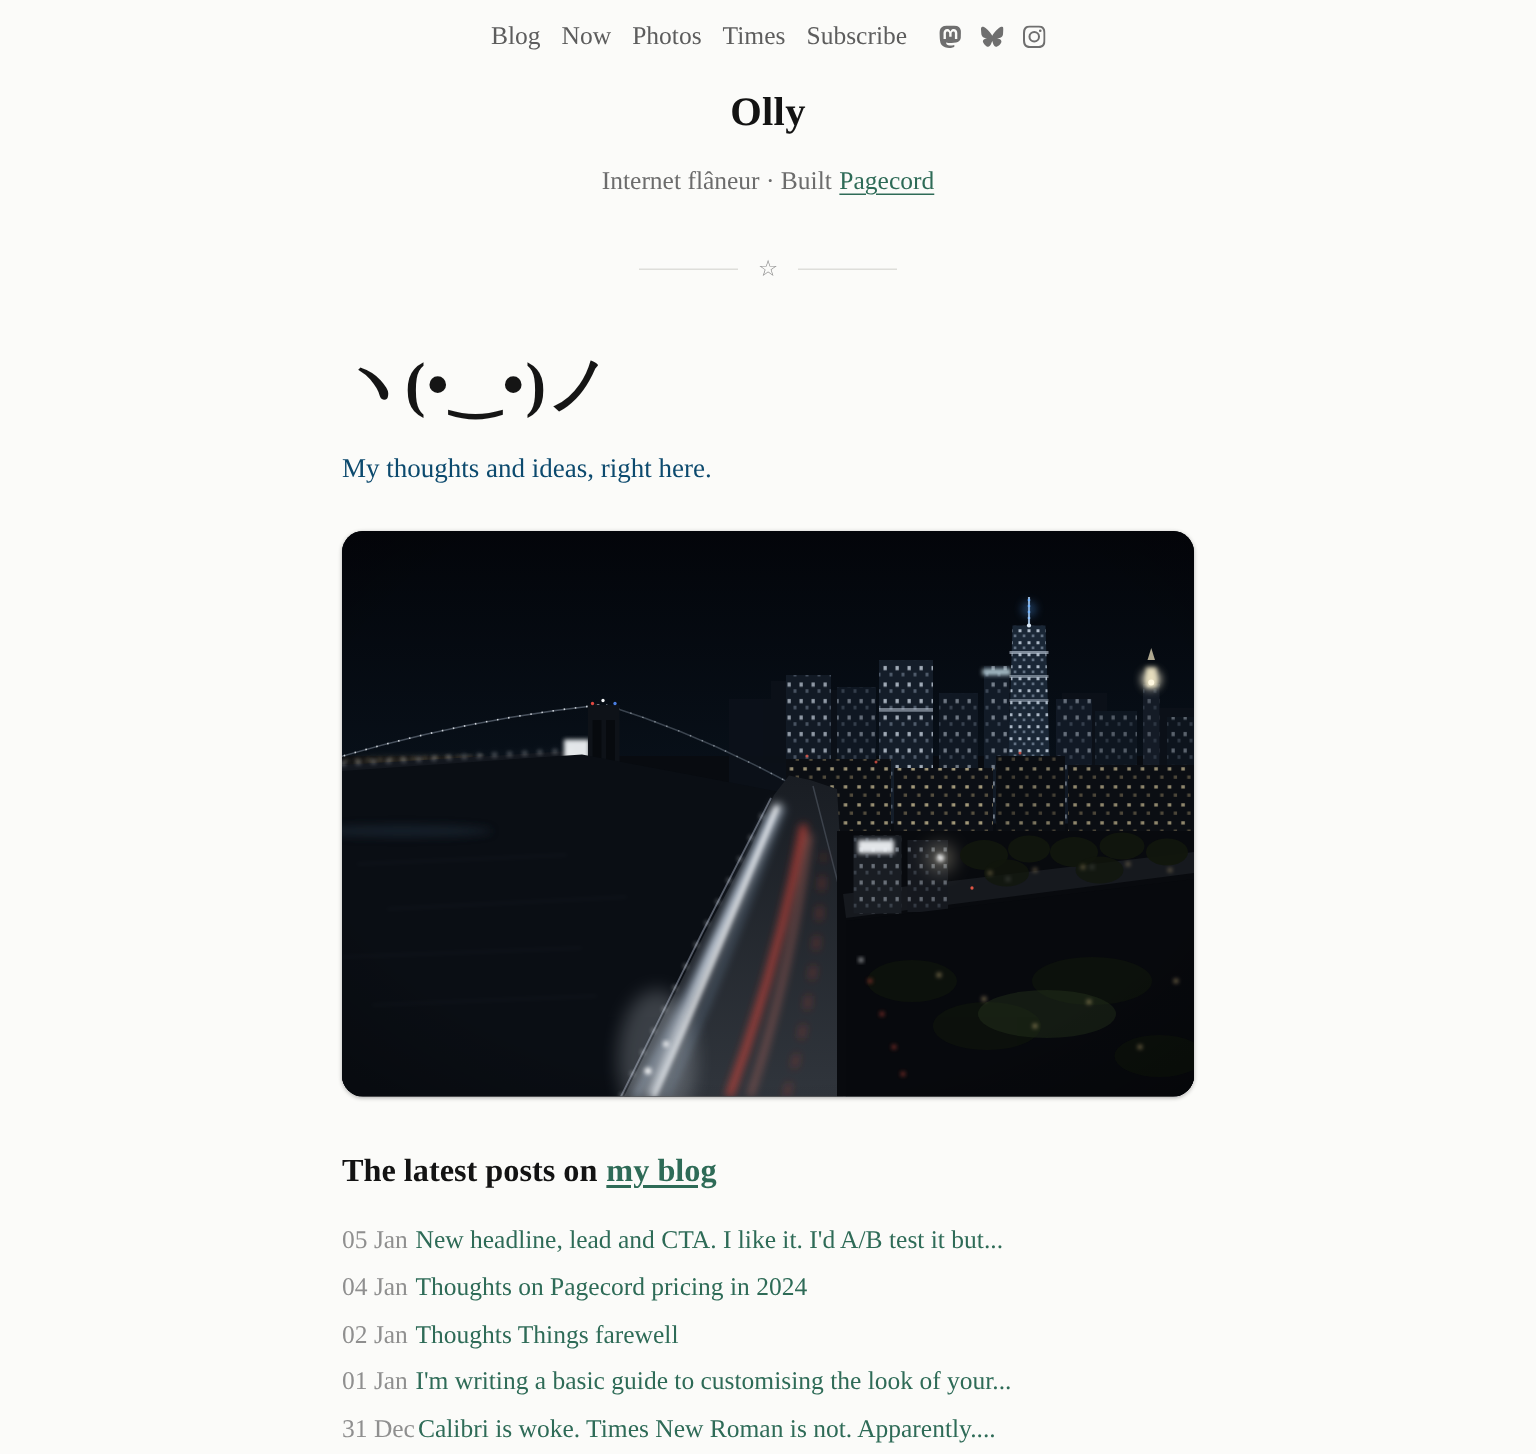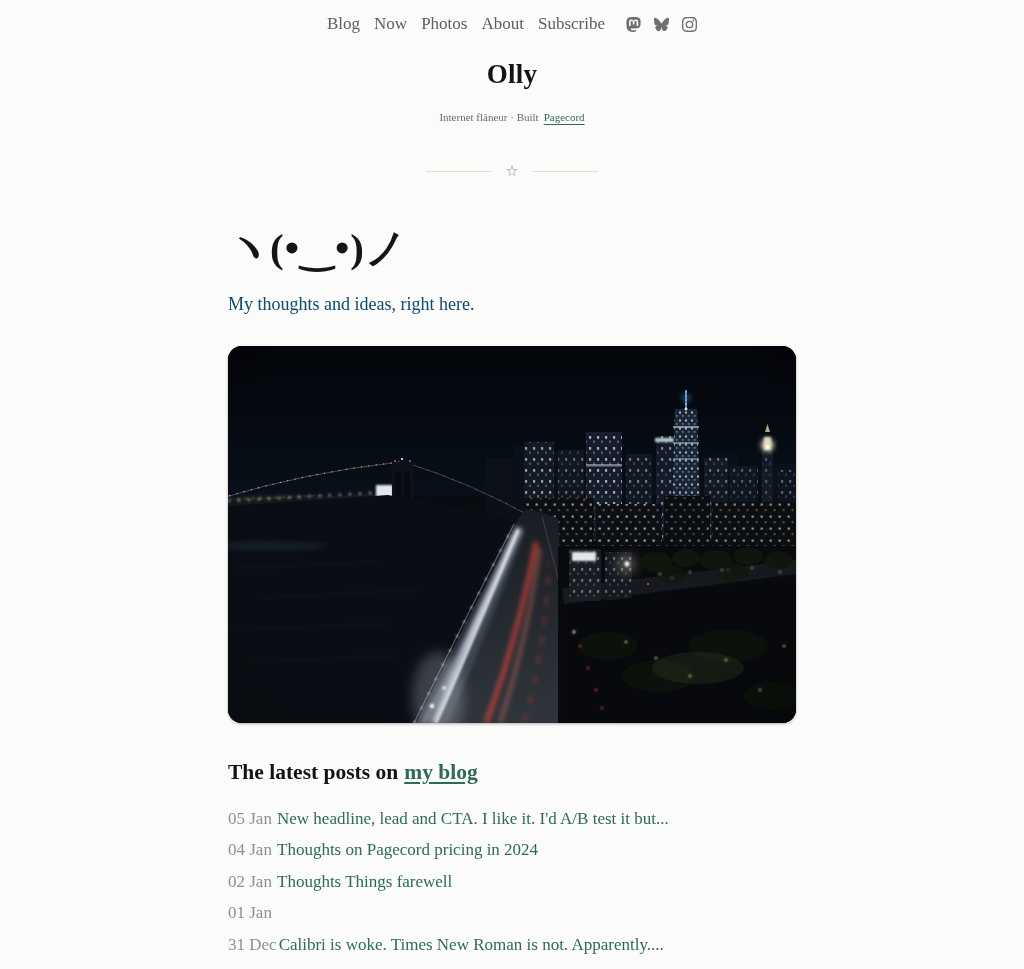--- a/index.html
+++ b/index.html
@@ -16,21 +16,21 @@
   .nav { display:flex; justify-content:center; align-items:center; gap:14px;
          font-size:17px; color:#5d5d5d; }
   .nav a.navlink { color:#5d5d5d; text-decoration:none; }
   .social { display:flex; align-items:center; gap:13px; margin-left:7px; }
   .social a { display:block; line-height:0; }
   .social svg { width:15px; height:15px; fill:#6f6f6f; display:block; }
 
   
   .site-title { text-align:center; font-size:27px; font-weight:700; color:#131313;
                 margin:25px 0 0; letter-spacing:.2px; }
-  .subtitle { text-align:center; margin-top:21px; font-size:11px; color:#6c6c6c; }
+  .subtitle { text-align:center; margin-top:21px; font-size:17px; color:#6c6c6c; }
   .subtitle a { color:#2e6b57; text-decoration:underline; text-underline-offset:3px; margin-left:5px; }
 
   .divider { display:flex; align-items:center; justify-content:center; gap:13px;
              margin-top:41px; color:#8e8e8e; }
   .divider .line { width:66px; height:1px; background:#dededa; }
   .divider .star { font-size:15px; line-height:1;
                    font-family:"DejaVu Sans","Liberation Sans",sans-serif; }
 
   
   .kaomoji { font-size:41px; font-weight:700; color:#151515; margin-top:42px;
@@ -52,21 +52,21 @@
 </style>
 </head>
 <body>
 
 <div class="page">
 
   <nav class="nav">
     <a href="#" class="navlink">Blog</a>
     <a href="#" class="navlink">Now</a>
     <a href="#" class="navlink">Photos</a>
-    <a href="#" class="navlink">About</a>
+    <a href="#" class="navlink">Times</a>
     <a href="#" class="navlink">Subscribe</a>
     <span class="social">
       <a href="#">
         <svg viewBox="0 0 24 24">
             <path d="M23.268 5.313c-.35-2.578-2.617-4.61-5.304-5.004C17.51.242 15.792 0 11.813 0h-.03c-3.98 0-4.835.242-5.288.309C3.882.692 1.496 2.518.917 5.127.64 6.412.61 7.837.661 9.143c.074 1.874.088 3.745.26 5.611.118 1.24.325 2.47.62 3.68.55 2.237 2.777 4.098 4.96 4.857 2.336.792 4.849.923 7.256.38.265-.061.527-.132.786-.213.585-.184 1.27-.39 1.774-.753a.057.057 0 0 0 .023-.043v-1.809a.052.052 0 0 0-.02-.041.053.053 0 0 0-.046-.01 20.282 20.282 0 0 1-4.709.545c-2.73 0-3.463-1.284-3.674-1.818a5.593 5.593 0 0 1-.319-1.433.053.053 0 0 1 .066-.054c1.517.363 3.072.546 4.632.546.376 0 .75 0 1.125-.01 1.57-.044 3.224-.124 4.768-.422.038-.008.077-.015.11-.024 2.435-.464 4.753-1.92 4.989-5.604.008-.145.03-1.52.03-1.67.002-.512.167-3.63-.024-5.545zm-3.748 9.195h-2.561V8.29c0-1.309-.55-1.976-1.67-1.976-1.23 0-1.846.79-1.846 2.35v3.403h-2.546V8.663c0-1.56-.617-2.35-1.848-2.35-1.112 0-1.668.668-1.67 1.977v6.218H4.822V8.102c0-1.31.337-2.35 1.011-3.12.696-.77 1.608-1.164 2.74-1.164 1.311 0 2.302.5 2.962 1.498l.638 1.06.638-1.06c.66-.999 1.65-1.498 2.96-1.498 1.13 0 2.043.395 2.74 1.164.675.77 1.012 1.81 1.012 3.12z"></path>
           </svg>
       </a>
       <a href="#">
         <svg viewBox="0 0 24 24">
             <path d="M12 10.8c-1.087-2.114-4.046-6.053-6.798-7.995C2.566.944 1.561 1.266.902 1.565.139 1.908 0 3.08 0 3.768c0 .69.378 5.65.624 6.479.815 2.736 3.713 3.66 6.383 3.364.136-.02.275-.039.415-.056-.138.022-.276.04-.415.056-3.912.58-7.387 2.005-2.83 7.078 5.013 5.19 6.87-1.113 7.823-4.308.953 3.195 2.05 9.271 7.733 4.308 4.267-4.308 1.172-6.498-2.74-7.078a8.741 8.741 0 0 1-.415-.056c.14.017.279.036.415.056 2.67.297 5.568-.628 6.383-3.364.246-.828.624-5.79.624-6.478 0-.69-.139-1.861-.902-2.206-.659-.298-1.664-.62-4.3 1.24C16.046 4.748 13.087 8.687 12 10.8Z"></path>
@@ -330,20 +330,21 @@
     <li class="post-row">
       <span class="post-date">04 Jan</span>
       <a href="#" class="post-link">Thoughts on Pagecord pricing in 2024</a>
     </li>
     <li class="post-row">
       <span class="post-date">02 Jan</span>
       <a href="#" class="post-link">Thoughts Things farewell</a>
     </li>
     <li class="post-row">
       <span class="post-date">01 Jan</span>
+      <a href="#" class="post-link">I'm writing a basic guide to customising the look of your...</a>
     </li>
     <li class="post-row">
       <span class="post-date">31 Dec</span>
       <a href="#" class="post-link">Calibri is woke. Times New Roman is not. Apparently....</a>
     </li>
   </ul>
 
 </div>
 
 </body></html>

